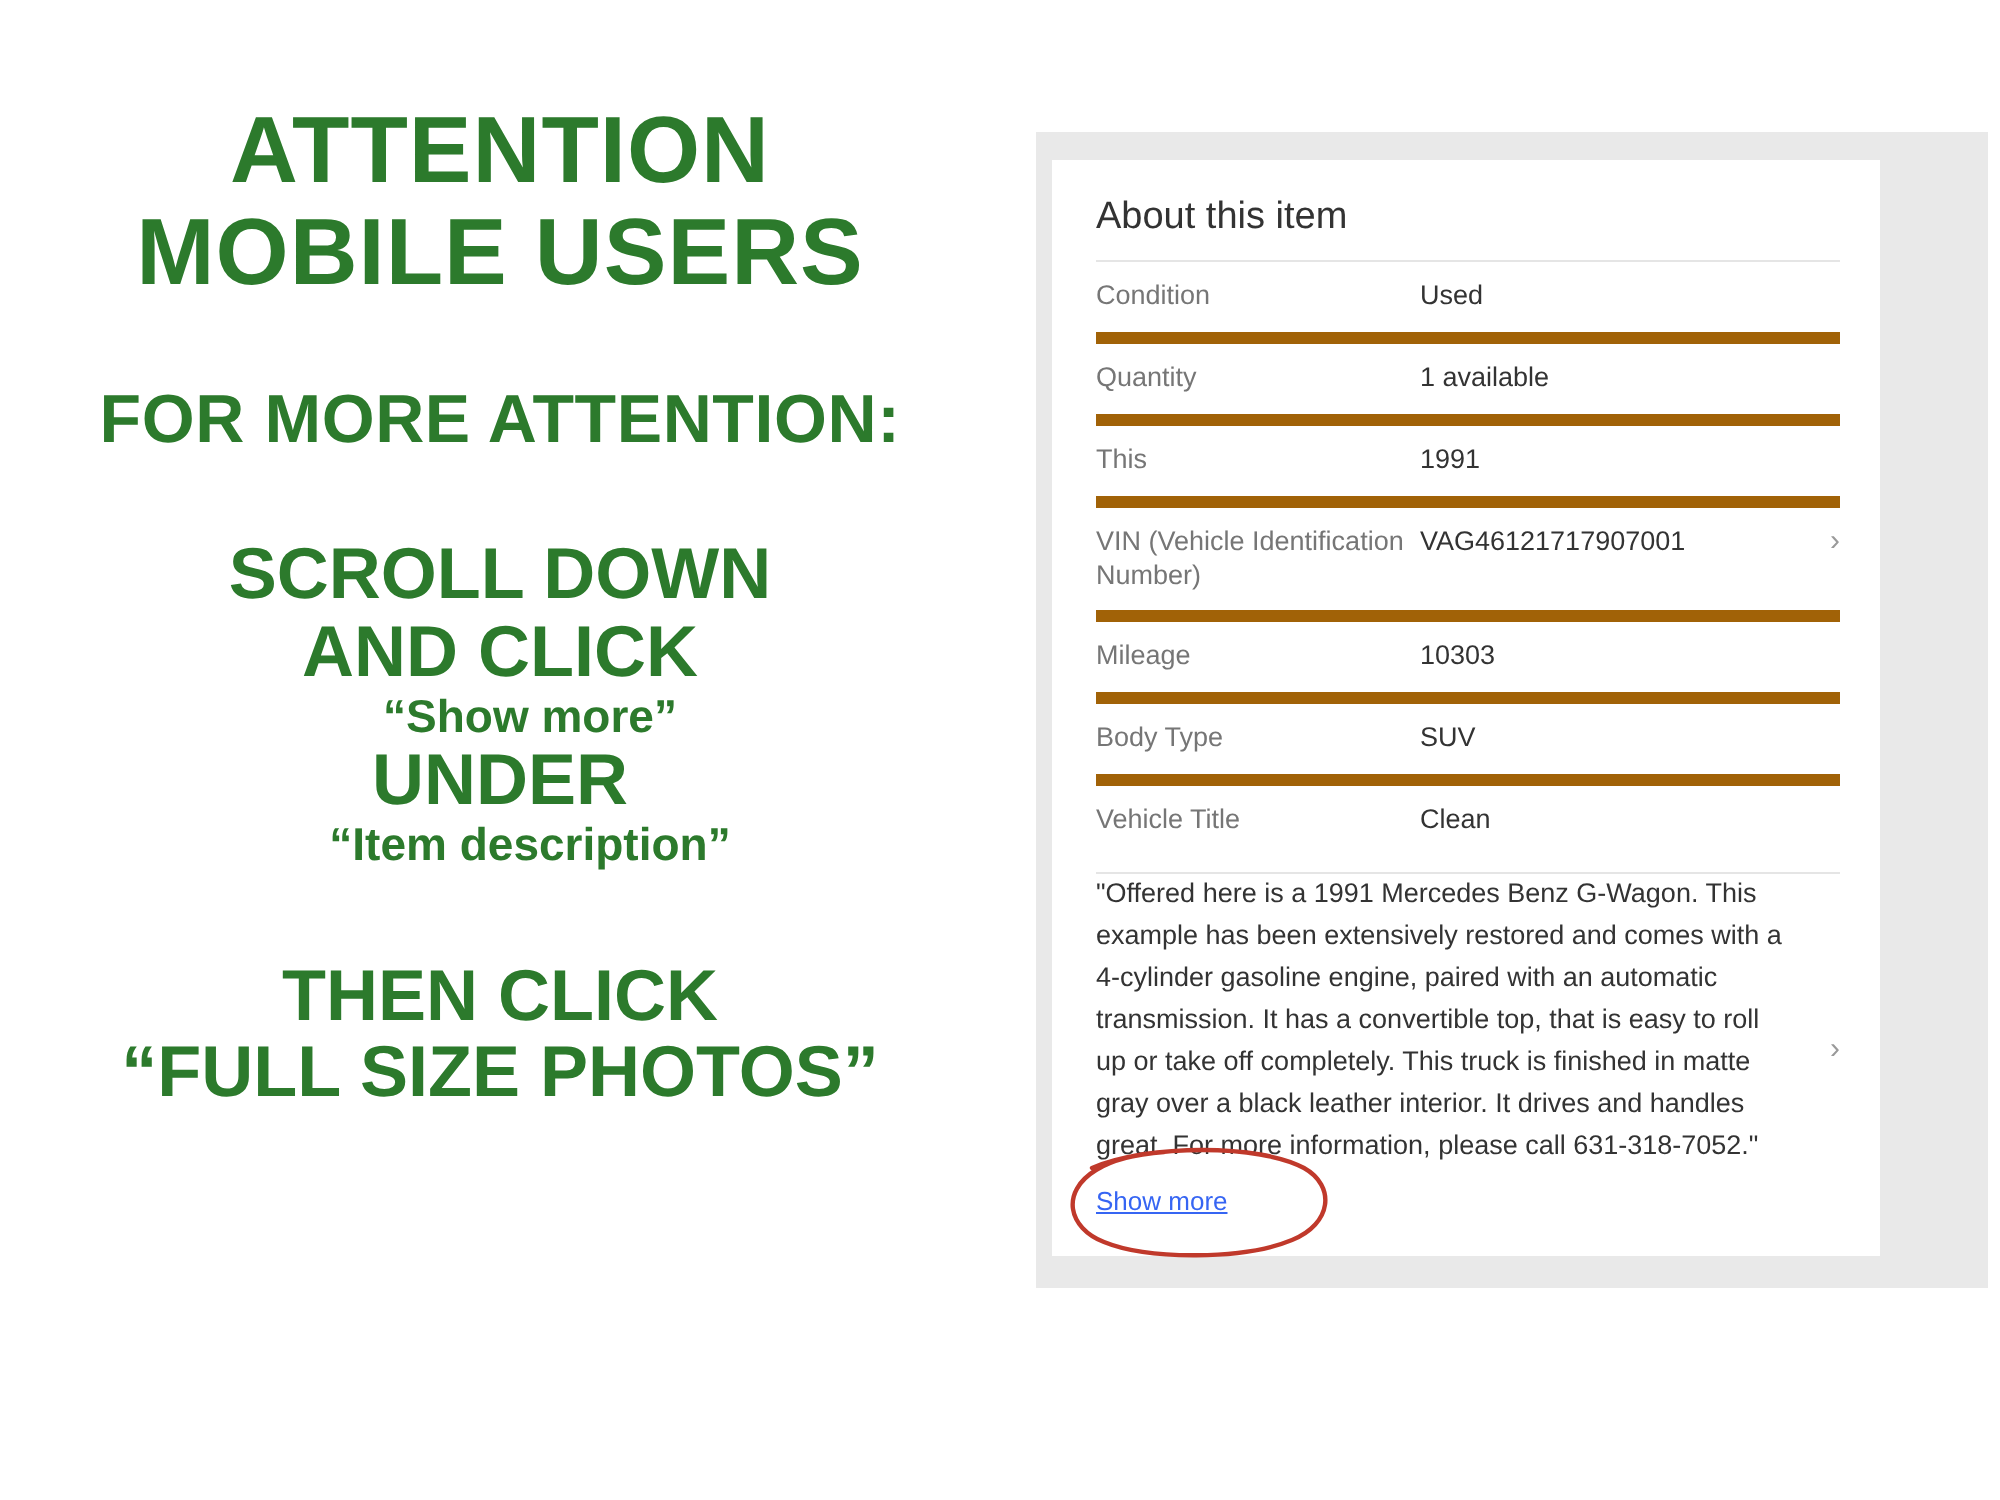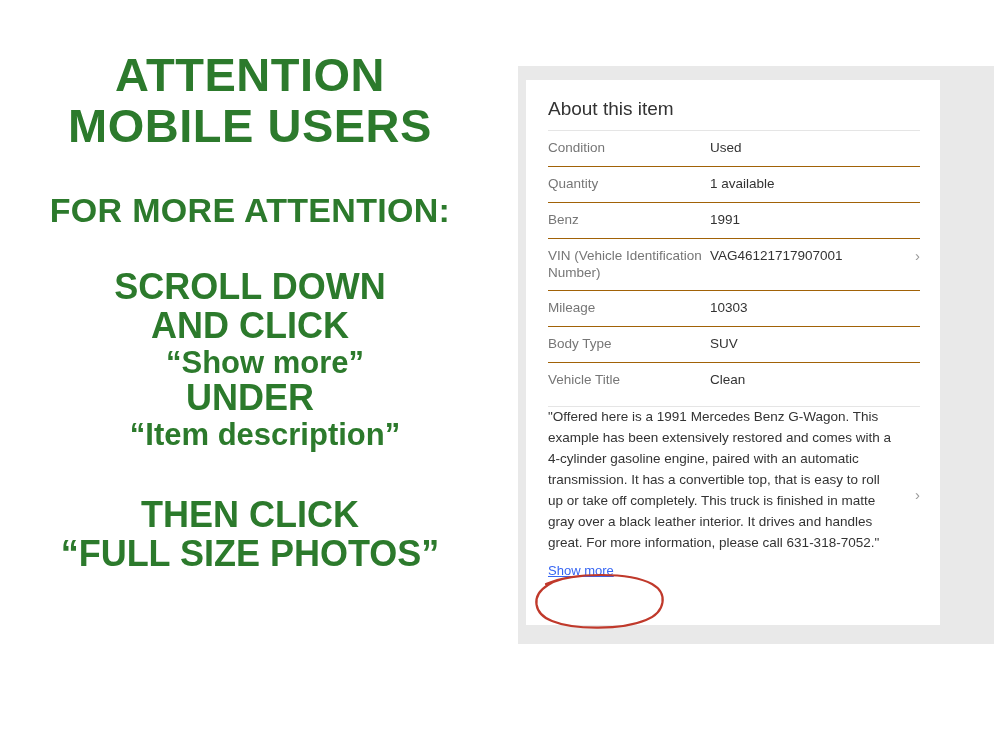--- a/index.html
+++ b/index.html
@@ -34,21 +34,21 @@
   .promo .block {
     margin-bottom: 10px;
   }
   .promo .l {
     display: block;
     white-space: nowrap;
   }
   .sz-xl { font-size: 47px; letter-spacing: 0.5px; }
   .sz-lg { font-size: 34px; letter-spacing: 0.3px; }
   .sz-md { font-size: 36px; }
-  .sz-sm { font-size: 31px; margin-left: 30px; }
+  .sz-sm { font-size: 23px; margin-left: 30px; }
   .gap-md { height: 30px; }
   .gap-lg { height: 34px; }
 
   
   .card-shell {
     position: absolute;
     left: 518px;
     top: 66px;
     width: 476px;
     height: 578px;
@@ -79,21 +79,21 @@
 
   table.specs {
     width: 100%;
     border-collapse: collapse;
     font-size: 13.5px;
   }
   table.specs tr { }
   table.specs td {
     padding: 9px 0 9px 0;
     vertical-align: top;
-    border-bottom: 1px solid #a16207;
+    border-bottom: 6px solid #a16207;
   }
   table.specs tr:last-child td {
     border-bottom: none;
   }
   td.lbl {
     color: #767676;
     width: 162px;
     line-height: 1.25;
   }
   td.val {
@@ -200,21 +200,21 @@
             <td class="lbl">Condition</td>
             <td class="val">Used</td>
             <td class="chev"></td>
           </tr>
           <tr>
             <td class="lbl">Quantity</td>
             <td class="val">1 available</td>
             <td class="chev"></td>
           </tr>
           <tr>
-            <td class="lbl">Benz</td>
+            <td class="lbl">This</td>
             <td class="val">1991</td>
             <td class="chev"></td>
           </tr>
           <tr>
             <td class="lbl">VIN (Vehicle Identification Number)</td>
             <td class="val">VAG46121717907001</td>
             <td class="chev">
               <span class="chev-glyph">›</span>
             </td>
           </tr>

